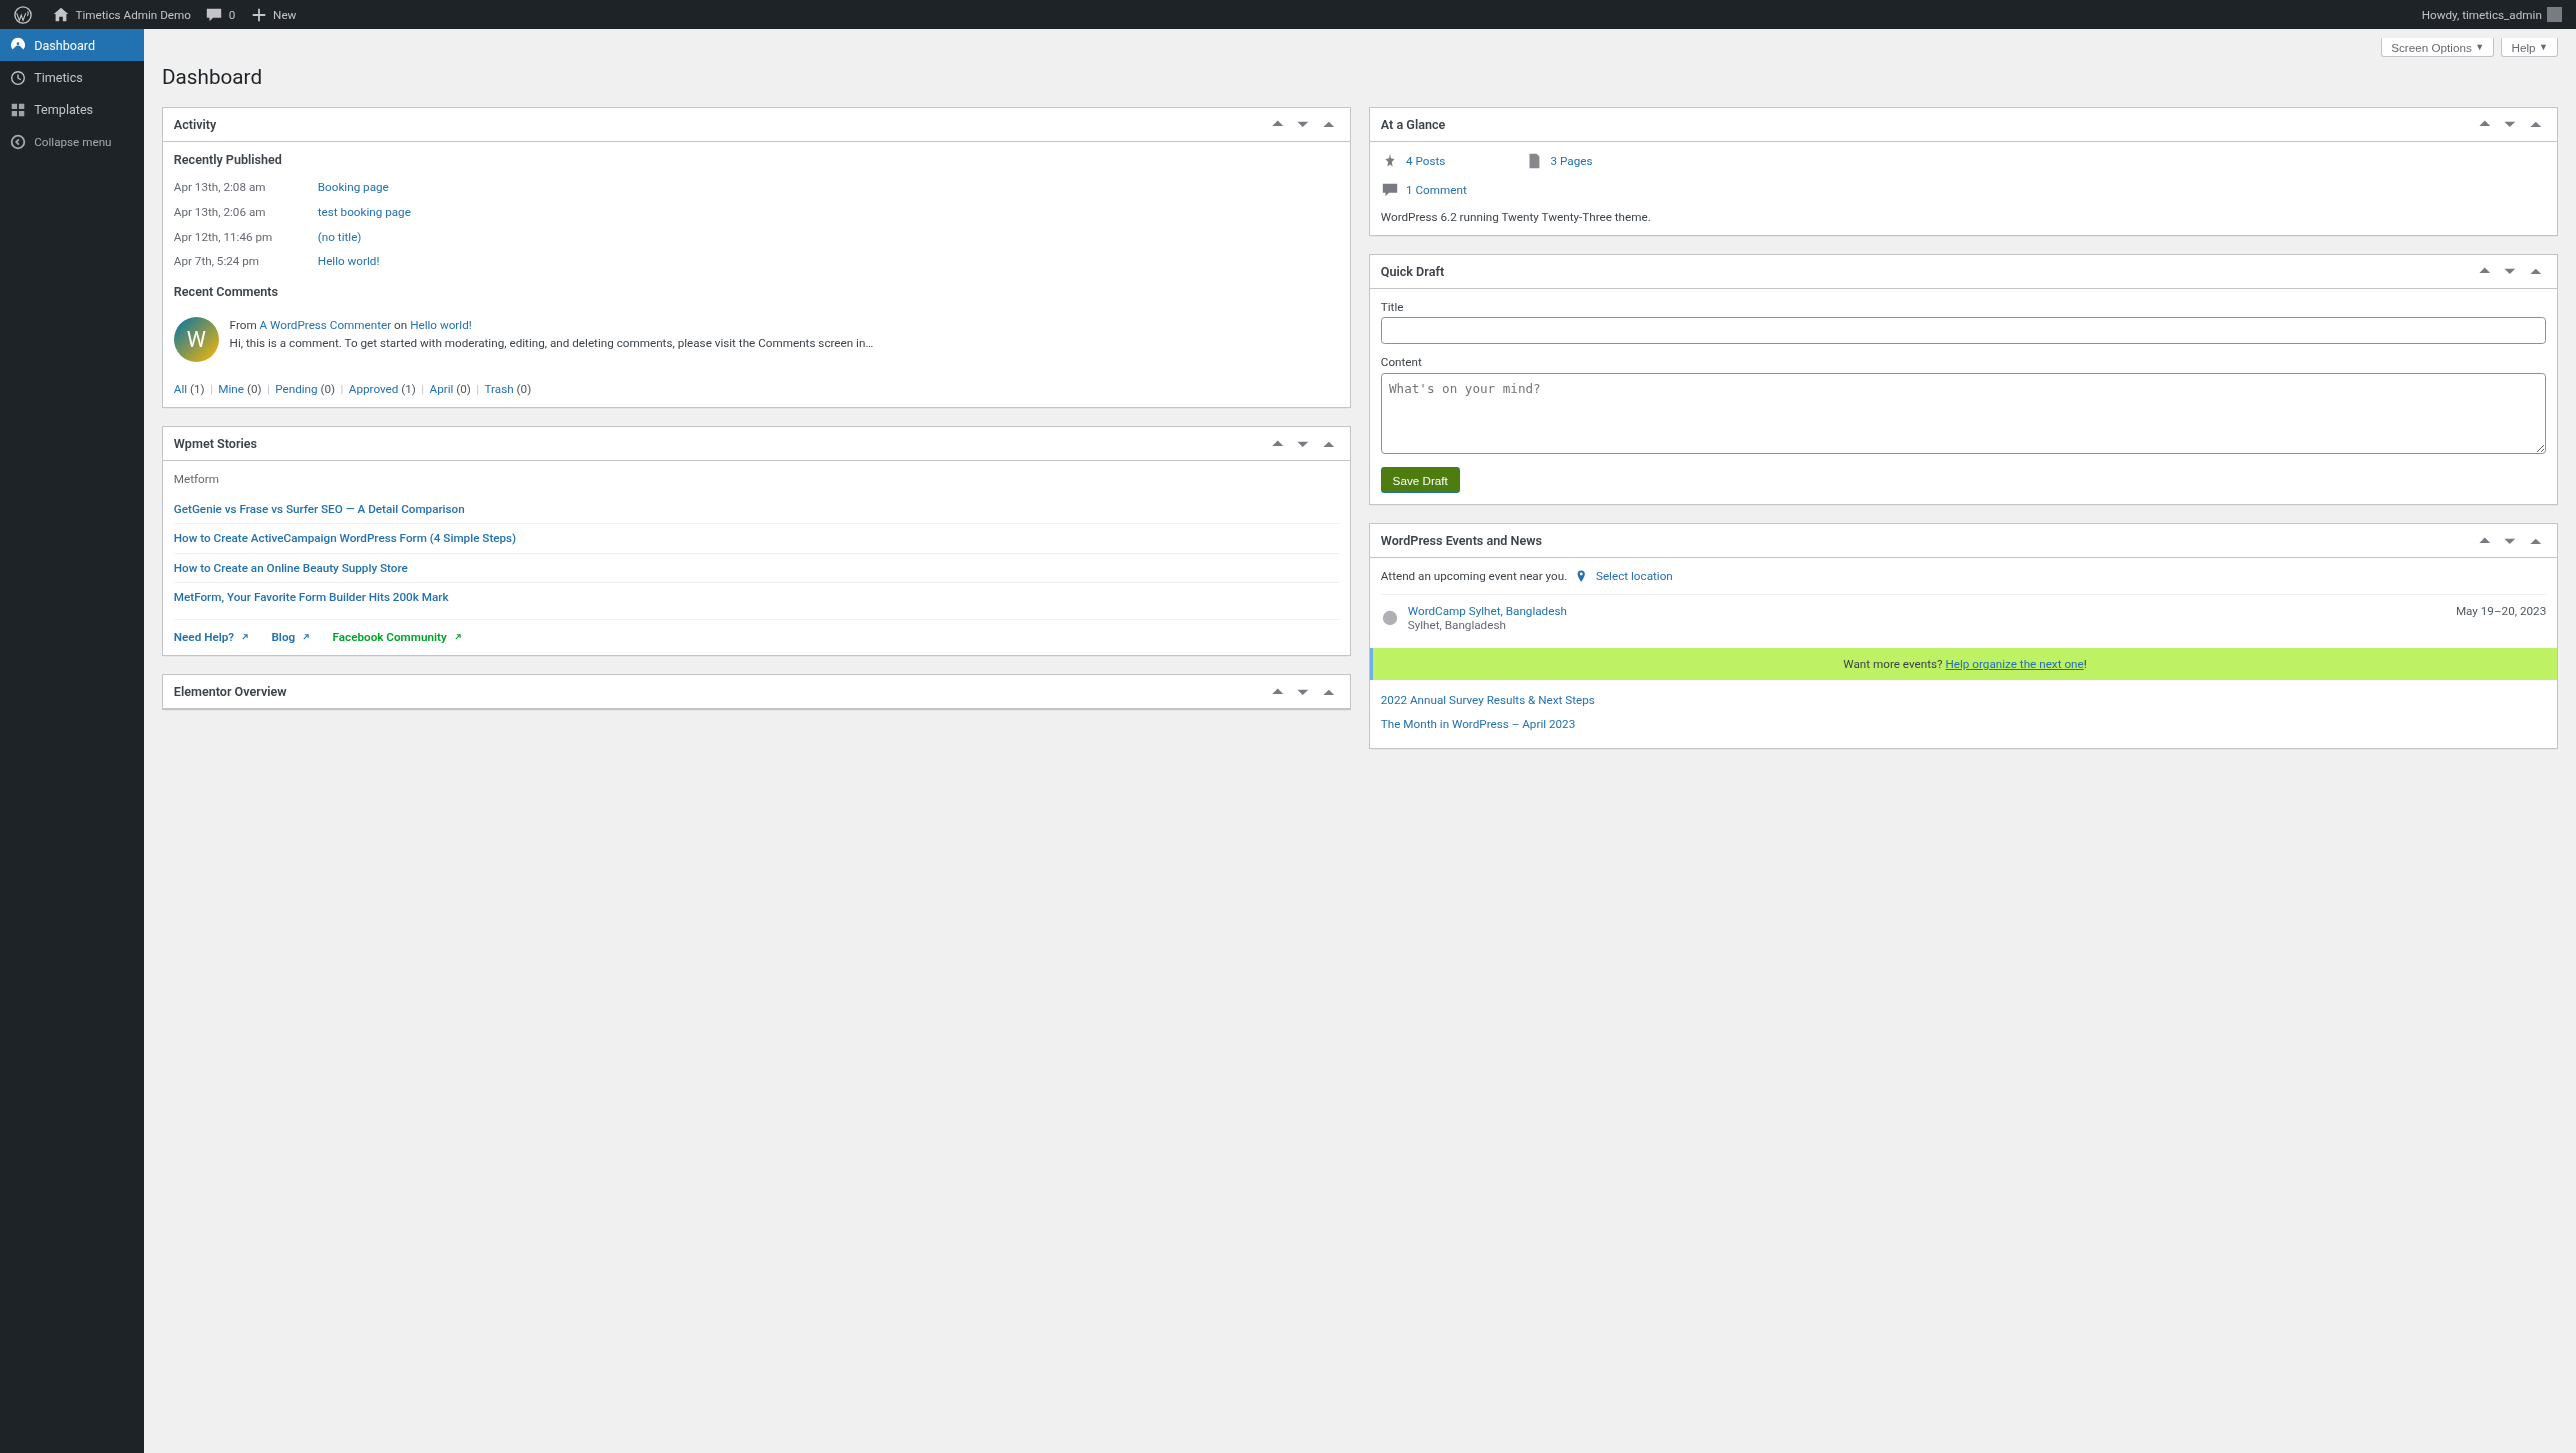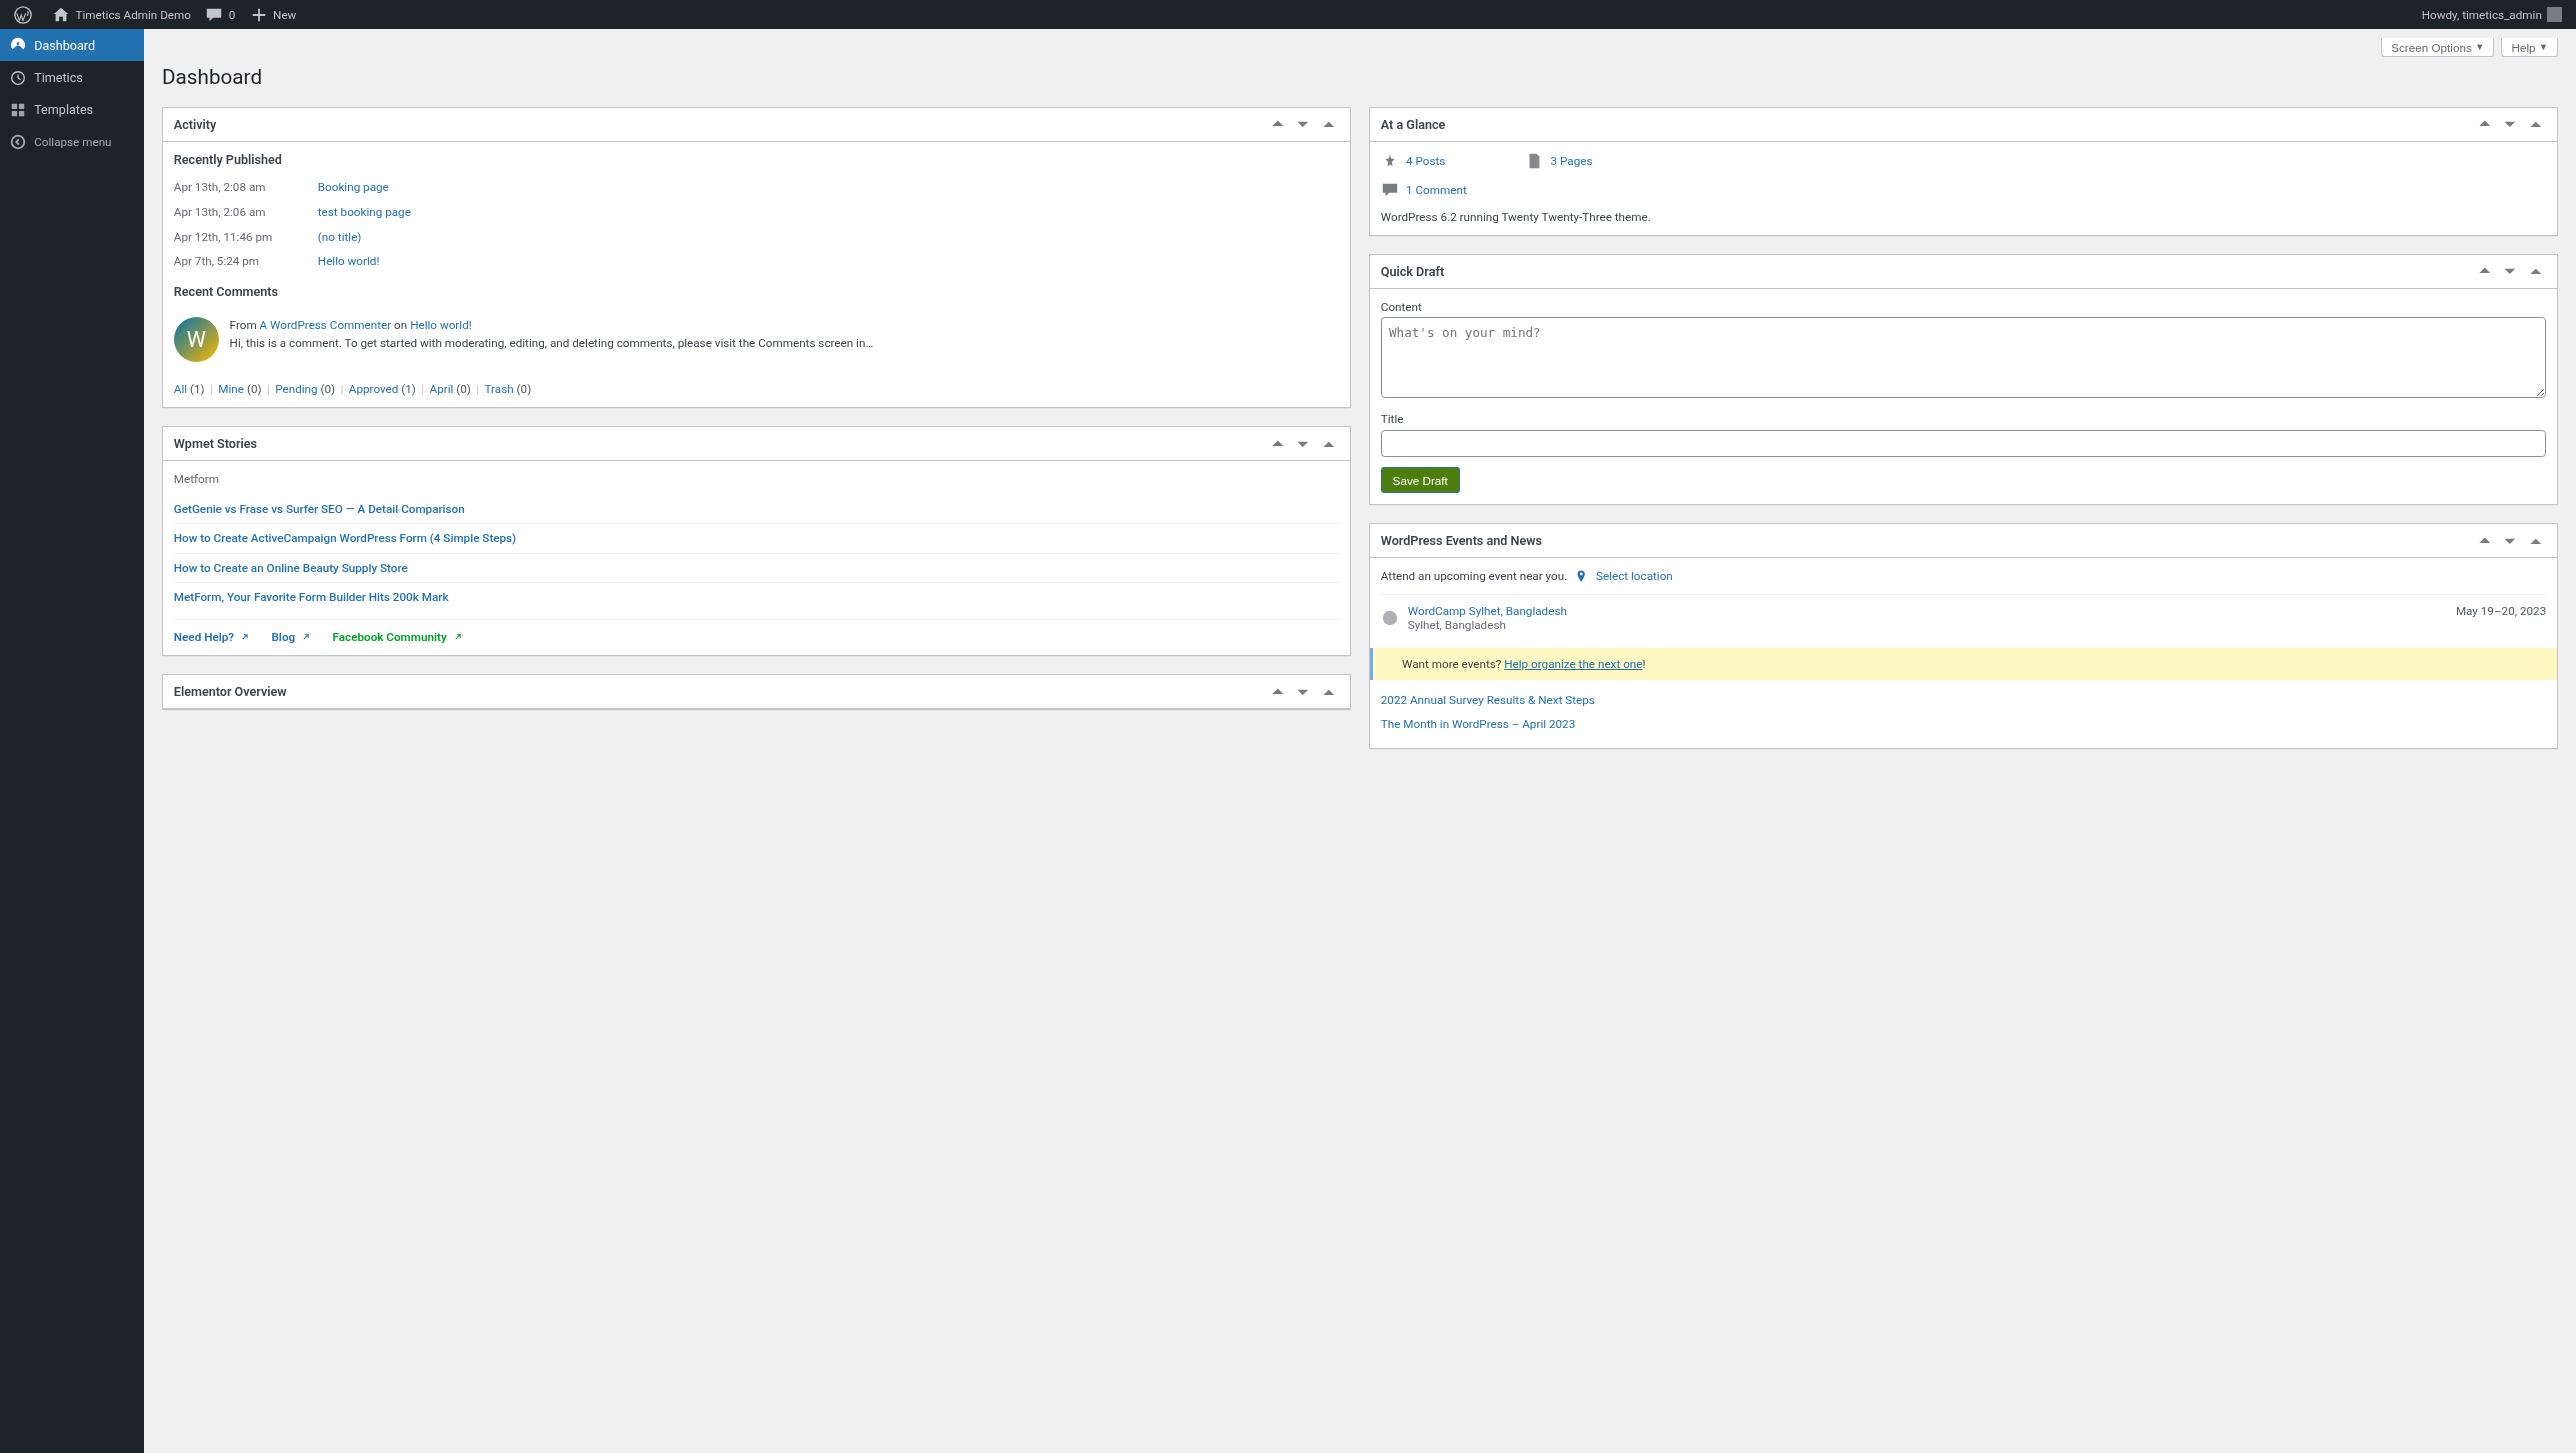--- a/index.html
+++ b/index.html
@@ -65,21 +65,21 @@
 .form-field textarea { width: 100%; padding: 7.2px; border: 0.9px solid #8c8f94; border-radius: 3.6px; font-size: 12.6px; height: 81px; resize: vertical; }
 .button-primary { background: #4d7c0f; border: 0.9px solid #2271b1; color: #fff; padding: 5.4px 10.8px; border-radius: 2.7px; font-size: 11.7px; cursor: pointer; }
 
 .attend-row { display: flex; align-items: center; gap: 7.2px; padding-bottom: 10.8px; }
 .event-row { display: flex; gap: 9px; padding: 9px 0; border-top: 0.9px solid #f0f0f1; }
 .event-icon { width: 18px; color: #787c82; }
 .event-info { flex: 1; }
 .event-title { font-weight: 400; color: #2271b1; }
 .event-loc { color: #646970; }
 .event-date { color: #50575e; }
-.want-more { border-left: 3.6px solid #72aee6; padding: 9px 29px; background: #fef9c3; margin: 7.2px -10.8px; }
+.want-more { border-left: 3.6px solid #72aee6; padding: 9px 29px; background: #bef264; margin: 7.2px -10.8px; text-align: center; }
 .news-link { display: block; padding: 5.4px 0; color: #2271b1; }
 
 .story-cat { font-size: 11.7px; color: #646970; margin-bottom: 9px; }
 .story-link { display: block; padding: 7.2px 0; color: #2271b1; font-weight: 500; border-top: 0.9px solid #f0f0f1; }
 .story-link:first-of-type { border-top: none; }
 .story-footer { display: flex; gap: 21.6px; padding-top: 10.8px; margin-top: 7.2px; border-top: 0.9px solid #f0f0f1; }
 .story-footer a { font-weight: 600; display: inline-flex; align-items: center; gap: 5px; }
 .story-footer .fb { color: #00a32a; }
 
 svg { width: 100%; height: 100%; }
@@ -400,26 +400,26 @@
                 </span>
               <span class="ctrl">
                   <svg viewBox="0 0 20 20" fill="currentColor">
                     <path d="M5 13l5-5 5 5H5z"></path>
                   </svg>
                 </span>
             </div>
           </div>
           <div class="inside">
             <div class="form-field">
+              <label>Title</label>
+              <input type="text" style="">
+            </div>
+            <div class="form-field">
               <label>Content</label>
               <textarea placeholder="What's on your mind?" style=""></textarea>
-            </div>
-            <div class="form-field">
-              <label>Title</label>
-              <input type="text" style="">
             </div>
             <button class="button-primary">Save Draft</button>
           </div>
         </div>
 
         <div class="postbox">
           <div class="postbox-header">
             <h2>WordPress Events and News</h2>
             <div class="postbox-controls">
               <span class="ctrl">

